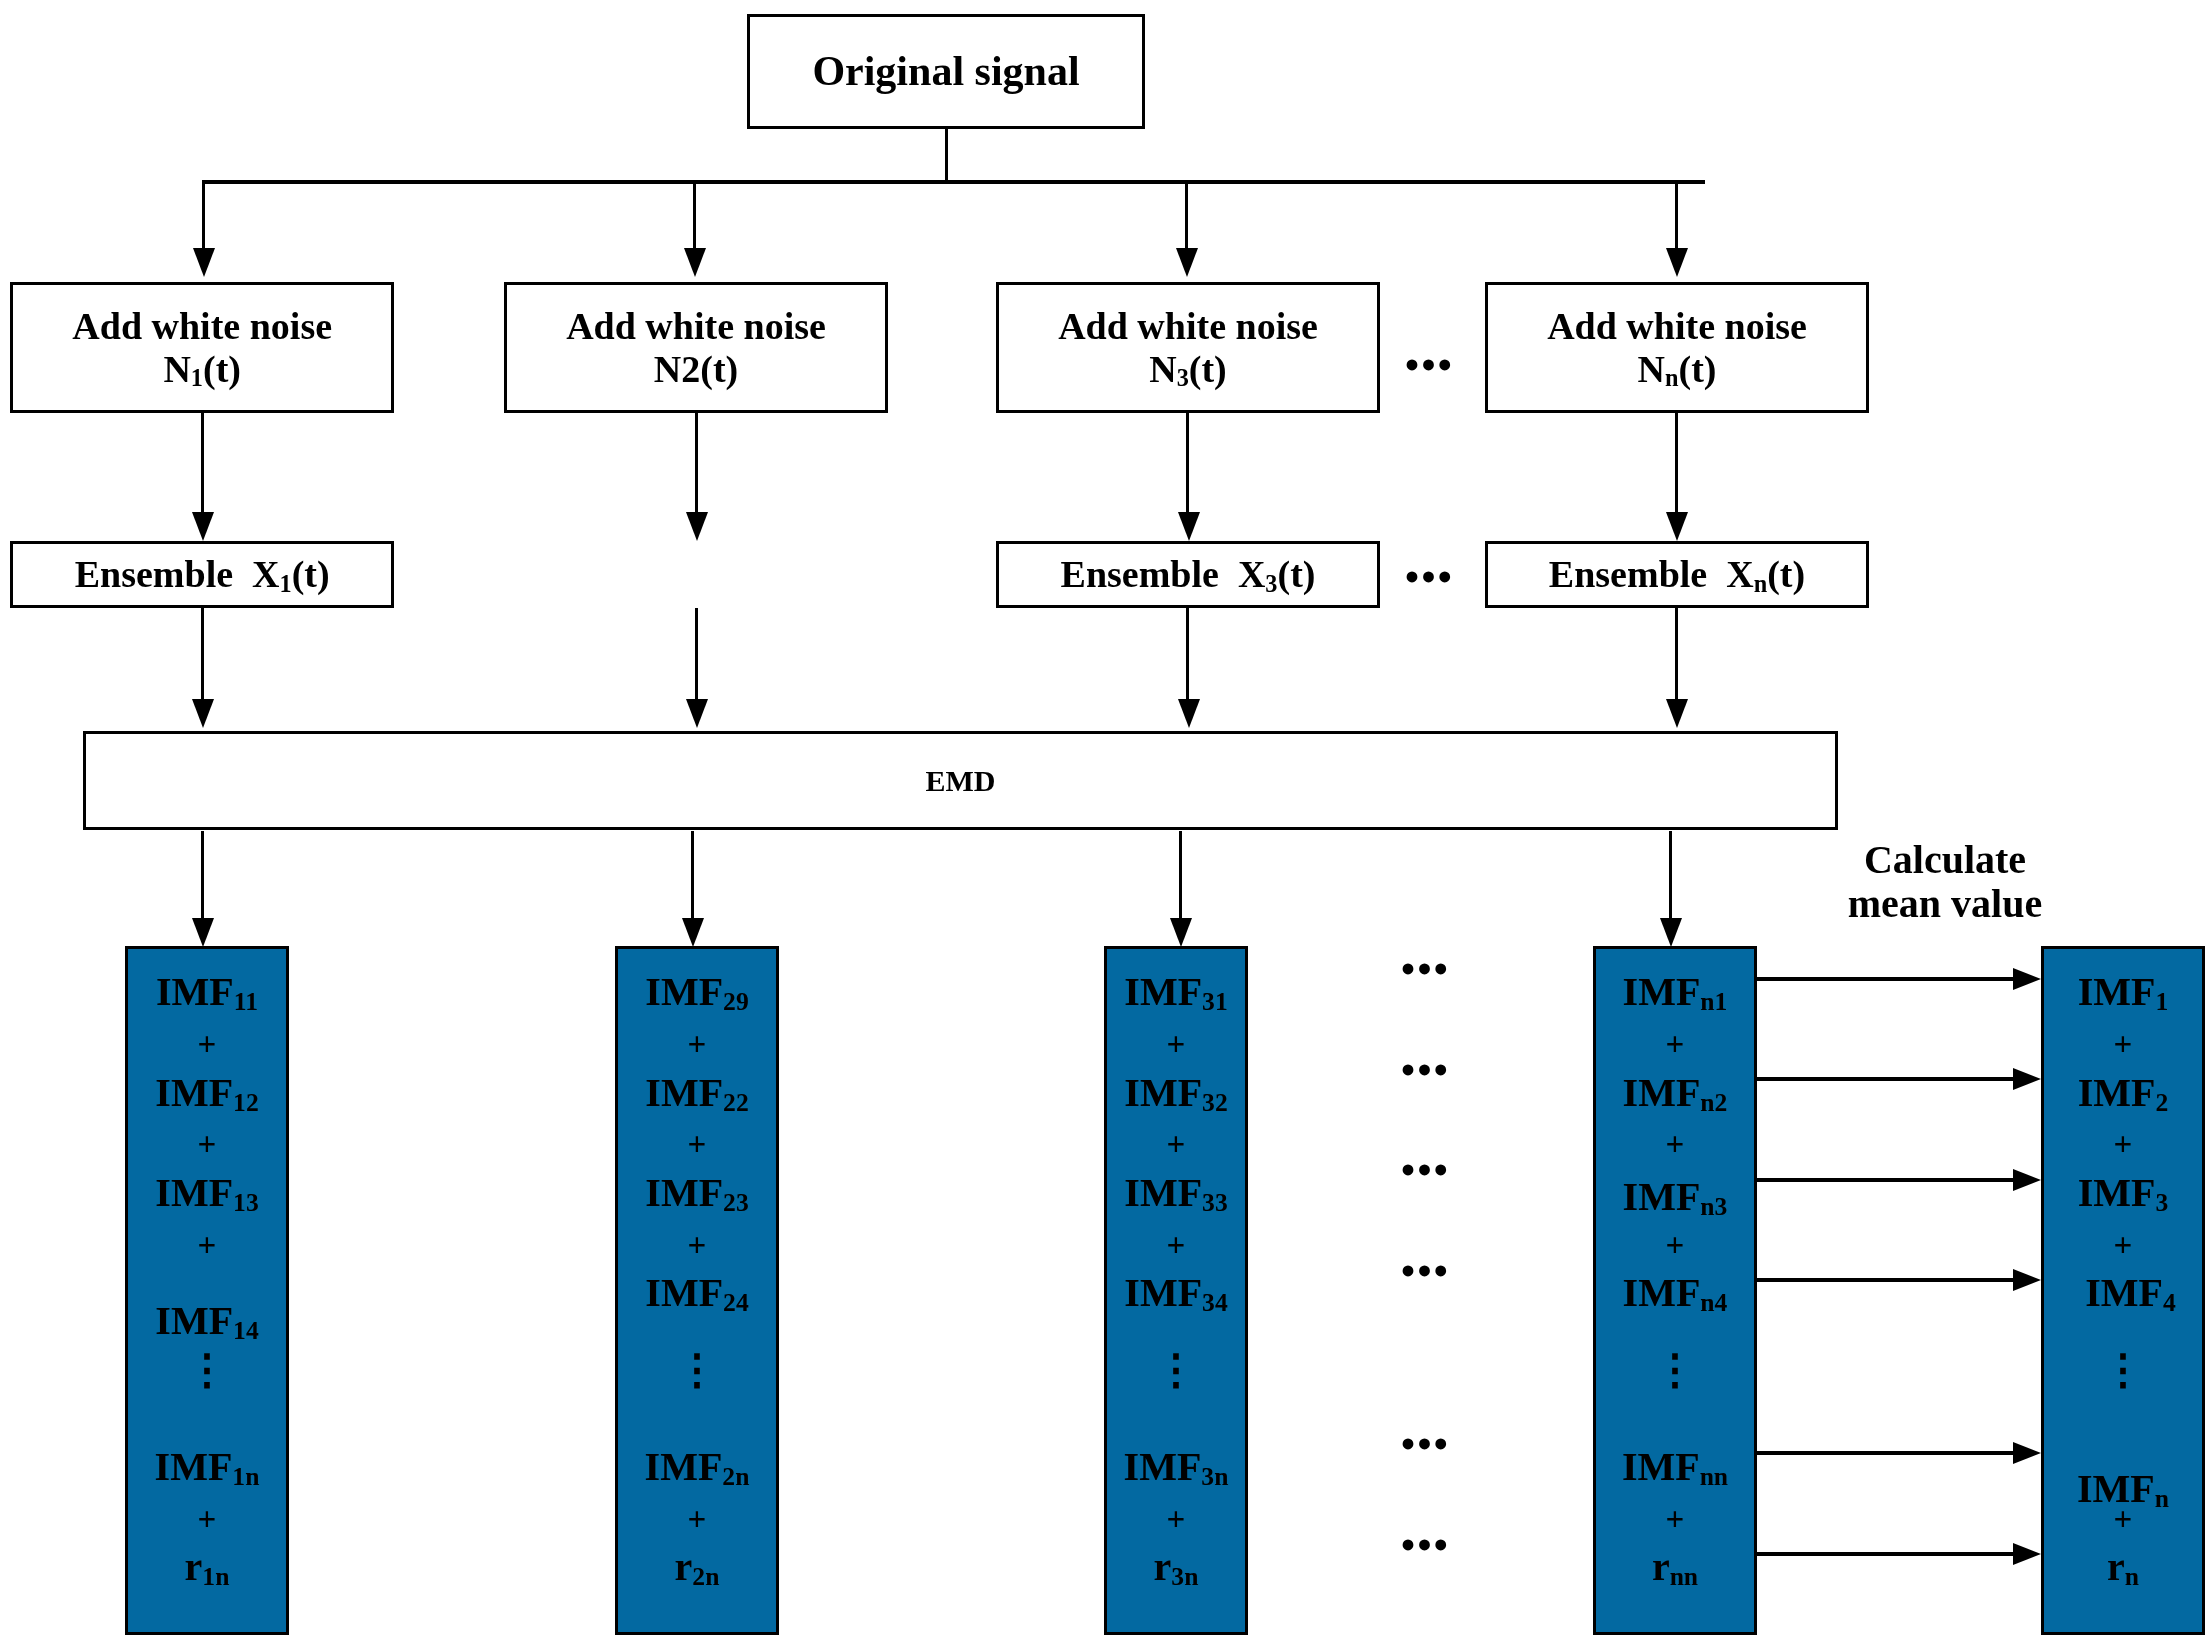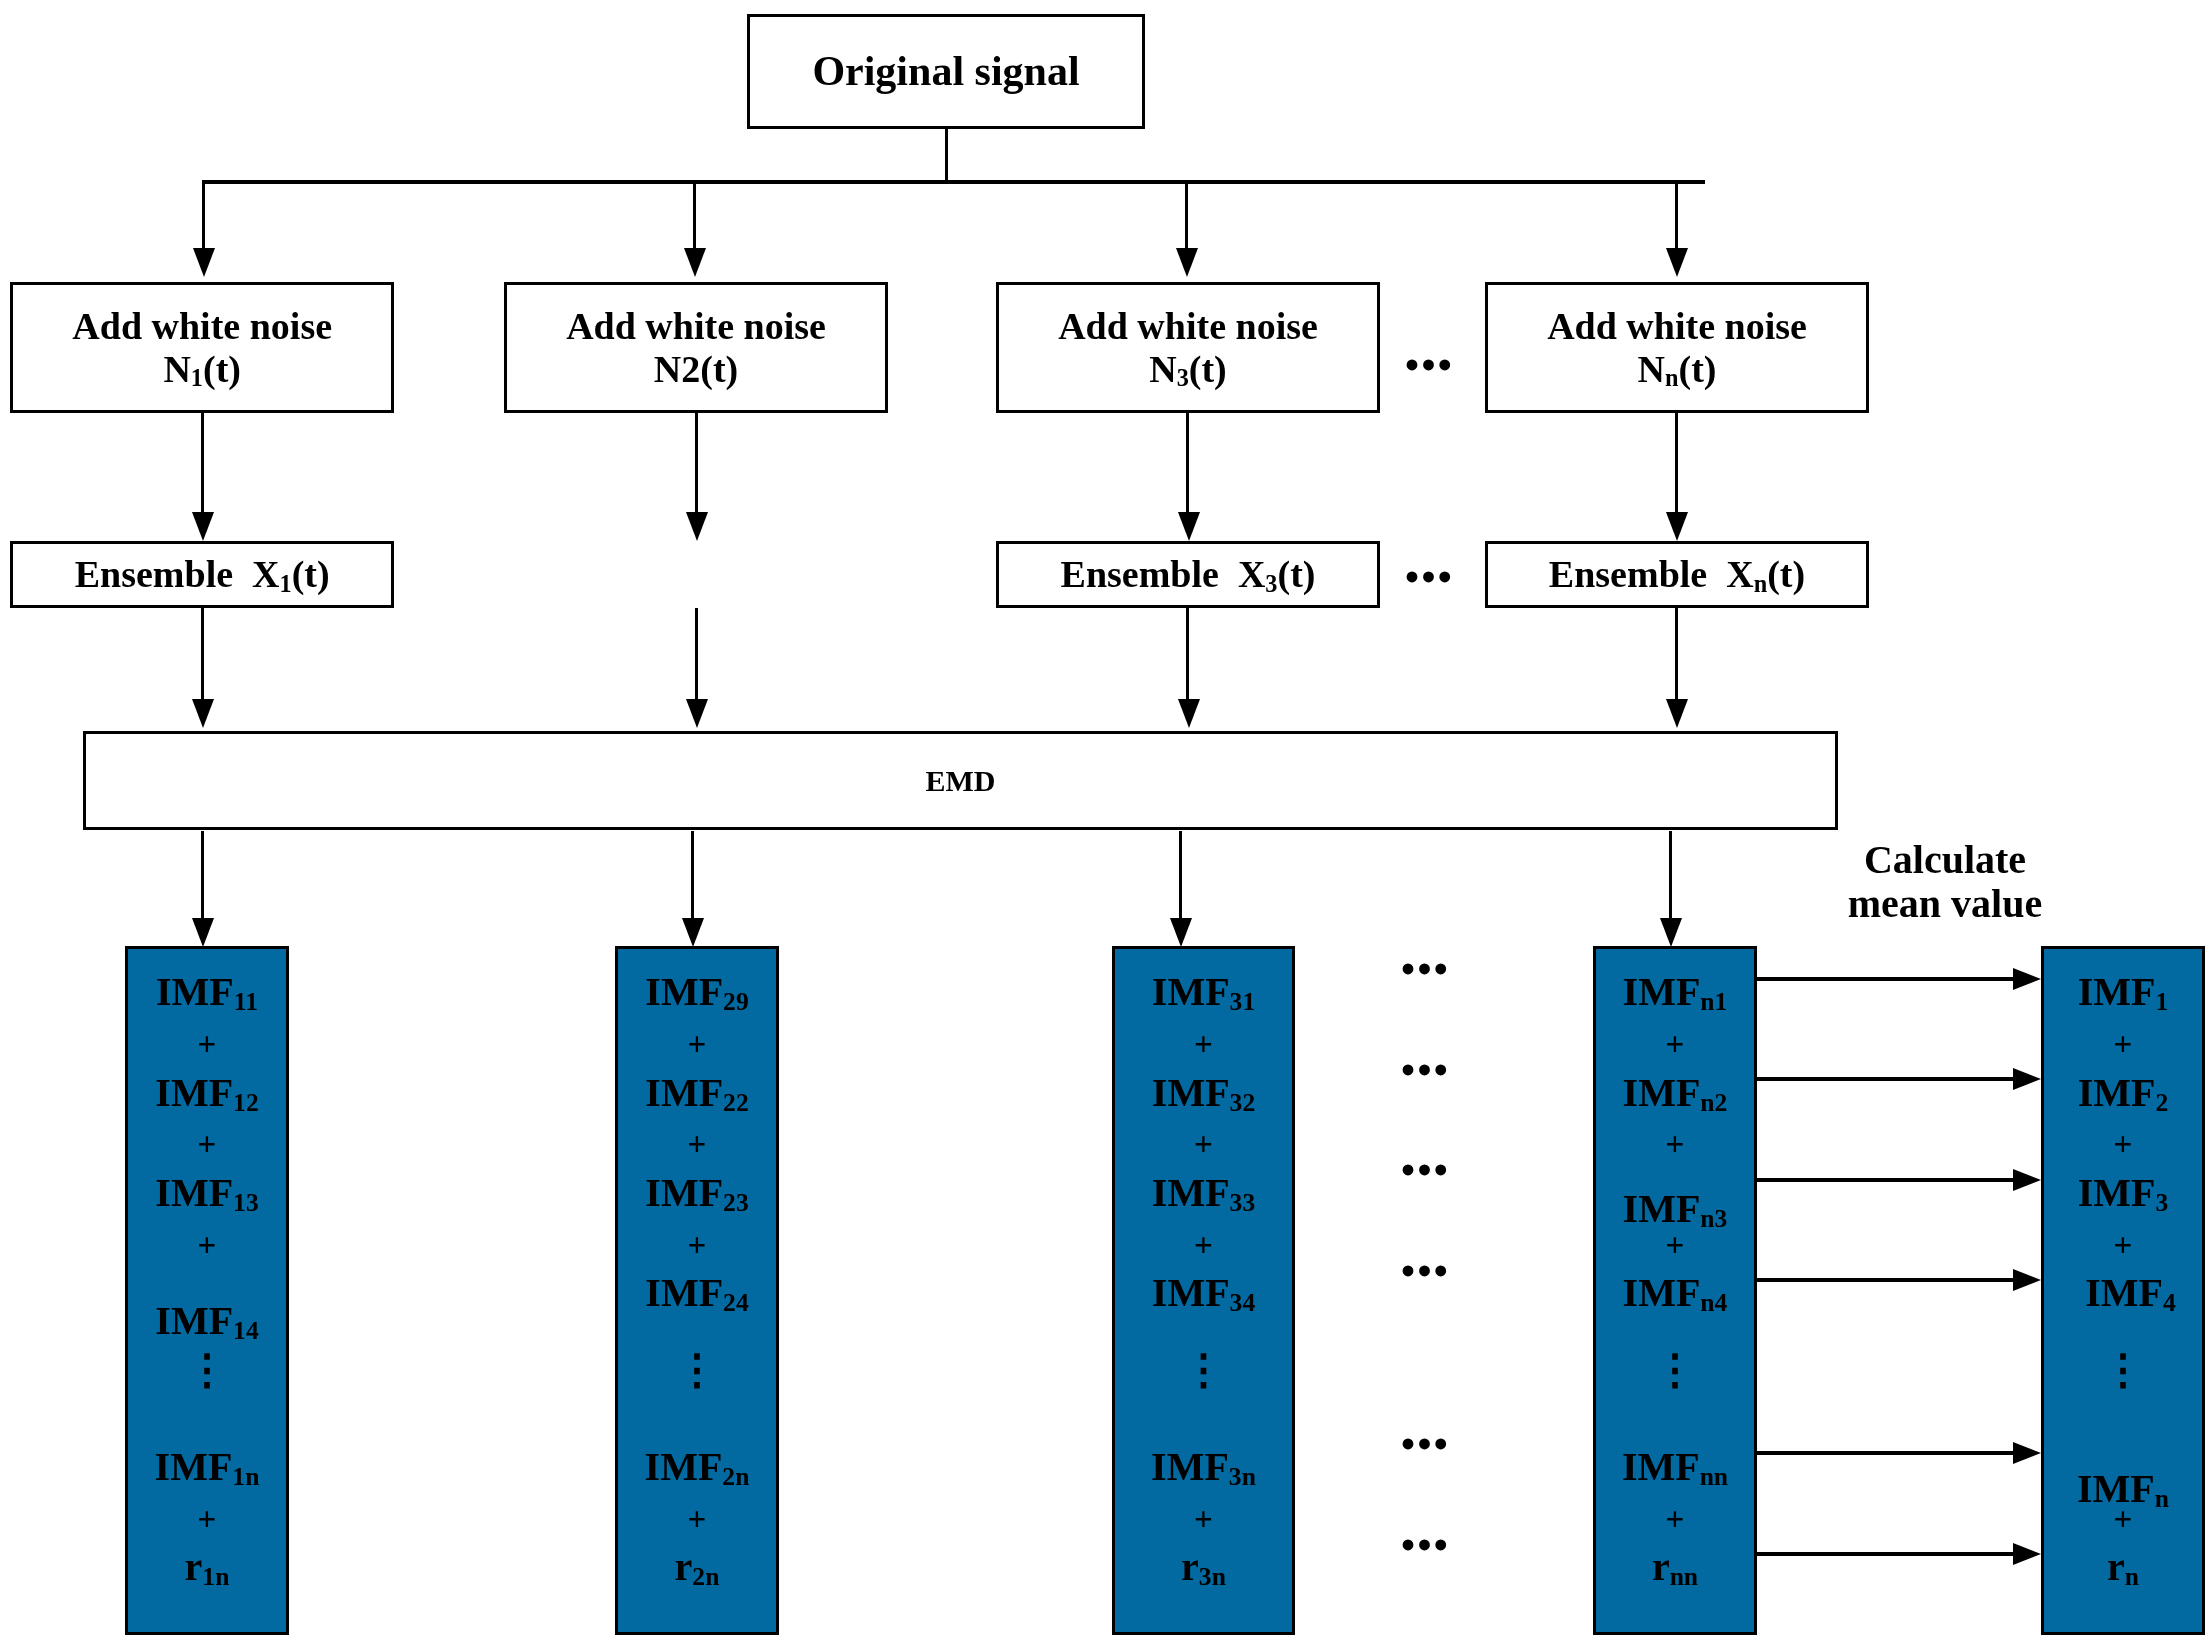--- a/index.html
+++ b/index.html
@@ -225,21 +225,21 @@
     <div class="imf-item plus" style="top:179px;">+</div>
     <div class="imf-item term" style="top:224px;"><span>IMF</span><sub>23</sub></div>
     <div class="imf-item plus" style="top:280px;">+</div>
     <div class="imf-item term" style="top:324px;"><span>IMF</span><sub>24</sub></div>
     <div class="vdots" style="top:400px;">⋮</div>
     <div class="imf-item term" style="top:498px;"><span>IMF</span><sub>2n</sub></div>
     <div class="imf-item plus" style="top:554px;">+</div>
     <div class="imf-item term" style="top:598px;"><span>r</span><sub>2n</sub></div>
   </div>
 
-  <div class="imf-col" style="left:1104px; top:946px; width:183px; height:689px;margin-left:8px;">
+  <div class="imf-col" style="left:1104px; top:946px; width:144px; height:689px;">
     <div class="imf-item term" style="top:23px;"><span>IMF</span><sub>31</sub></div>
     <div class="imf-item plus" style="top:79px;">+</div>
     <div class="imf-item term" style="top:124px;"><span>IMF</span><sub>32</sub></div>
     <div class="imf-item plus" style="top:179px;">+</div>
     <div class="imf-item term" style="top:224px;"><span>IMF</span><sub>33</sub></div>
     <div class="imf-item plus" style="top:280px;">+</div>
     <div class="imf-item term" style="top:324px;"><span>IMF</span><sub>34</sub></div>
     <div class="vdots" style="top:400px;">⋮</div>
     <div class="imf-item term" style="top:498px;"><span>IMF</span><sub>3n</sub></div>
     <div class="imf-item plus" style="top:554px;">+</div>
@@ -251,21 +251,21 @@
   <div class="hdots" style="left:1401px; top:1151px; font-size:40px;">•••</div>
   <div class="hdots" style="left:1401px; top:1252px; font-size:40px;">•••</div>
   <div class="hdots" style="left:1401px; top:1425px; font-size:40px;">•••</div>
   <div class="hdots" style="left:1401px; top:1526px; font-size:40px;">•••</div>
 
   <div class="imf-col" style="left:1593px; top:946px; width:164px; height:689px;">
     <div class="imf-item term" style="top:23px;"><span>IMF</span><sub>n1</sub></div>
     <div class="imf-item plus" style="top:79px;">+</div>
     <div class="imf-item term" style="top:124px;"><span>IMF</span><sub>n2</sub></div>
     <div class="imf-item plus" style="top:179px;">+</div>
-    <div class="imf-item term" style="top:240px;"><span>IMF</span><sub>n3</sub></div>
+    <div class="imf-item term" style="top:228px;"><span>IMF</span><sub>n3</sub></div>
     <div class="imf-item plus" style="top:280px;">+</div>
     <div class="imf-item term" style="top:324px;"><span>IMF</span><sub>n4</sub></div>
     <div class="vdots" style="top:400px;">⋮</div>
     <div class="imf-item term" style="top:498px;"><span>IMF</span><sub>nn</sub></div>
     <div class="imf-item plus" style="top:554px;">+</div>
     <div class="imf-item term" style="top:598px;"><span>r</span><sub>nn</sub></div>
   </div>
 
   <div class="hline" style="left:1757px; top:977px; width:256px;"></div>
   <div class="arrow-right" style="left:2013px; top:968px;"></div>

